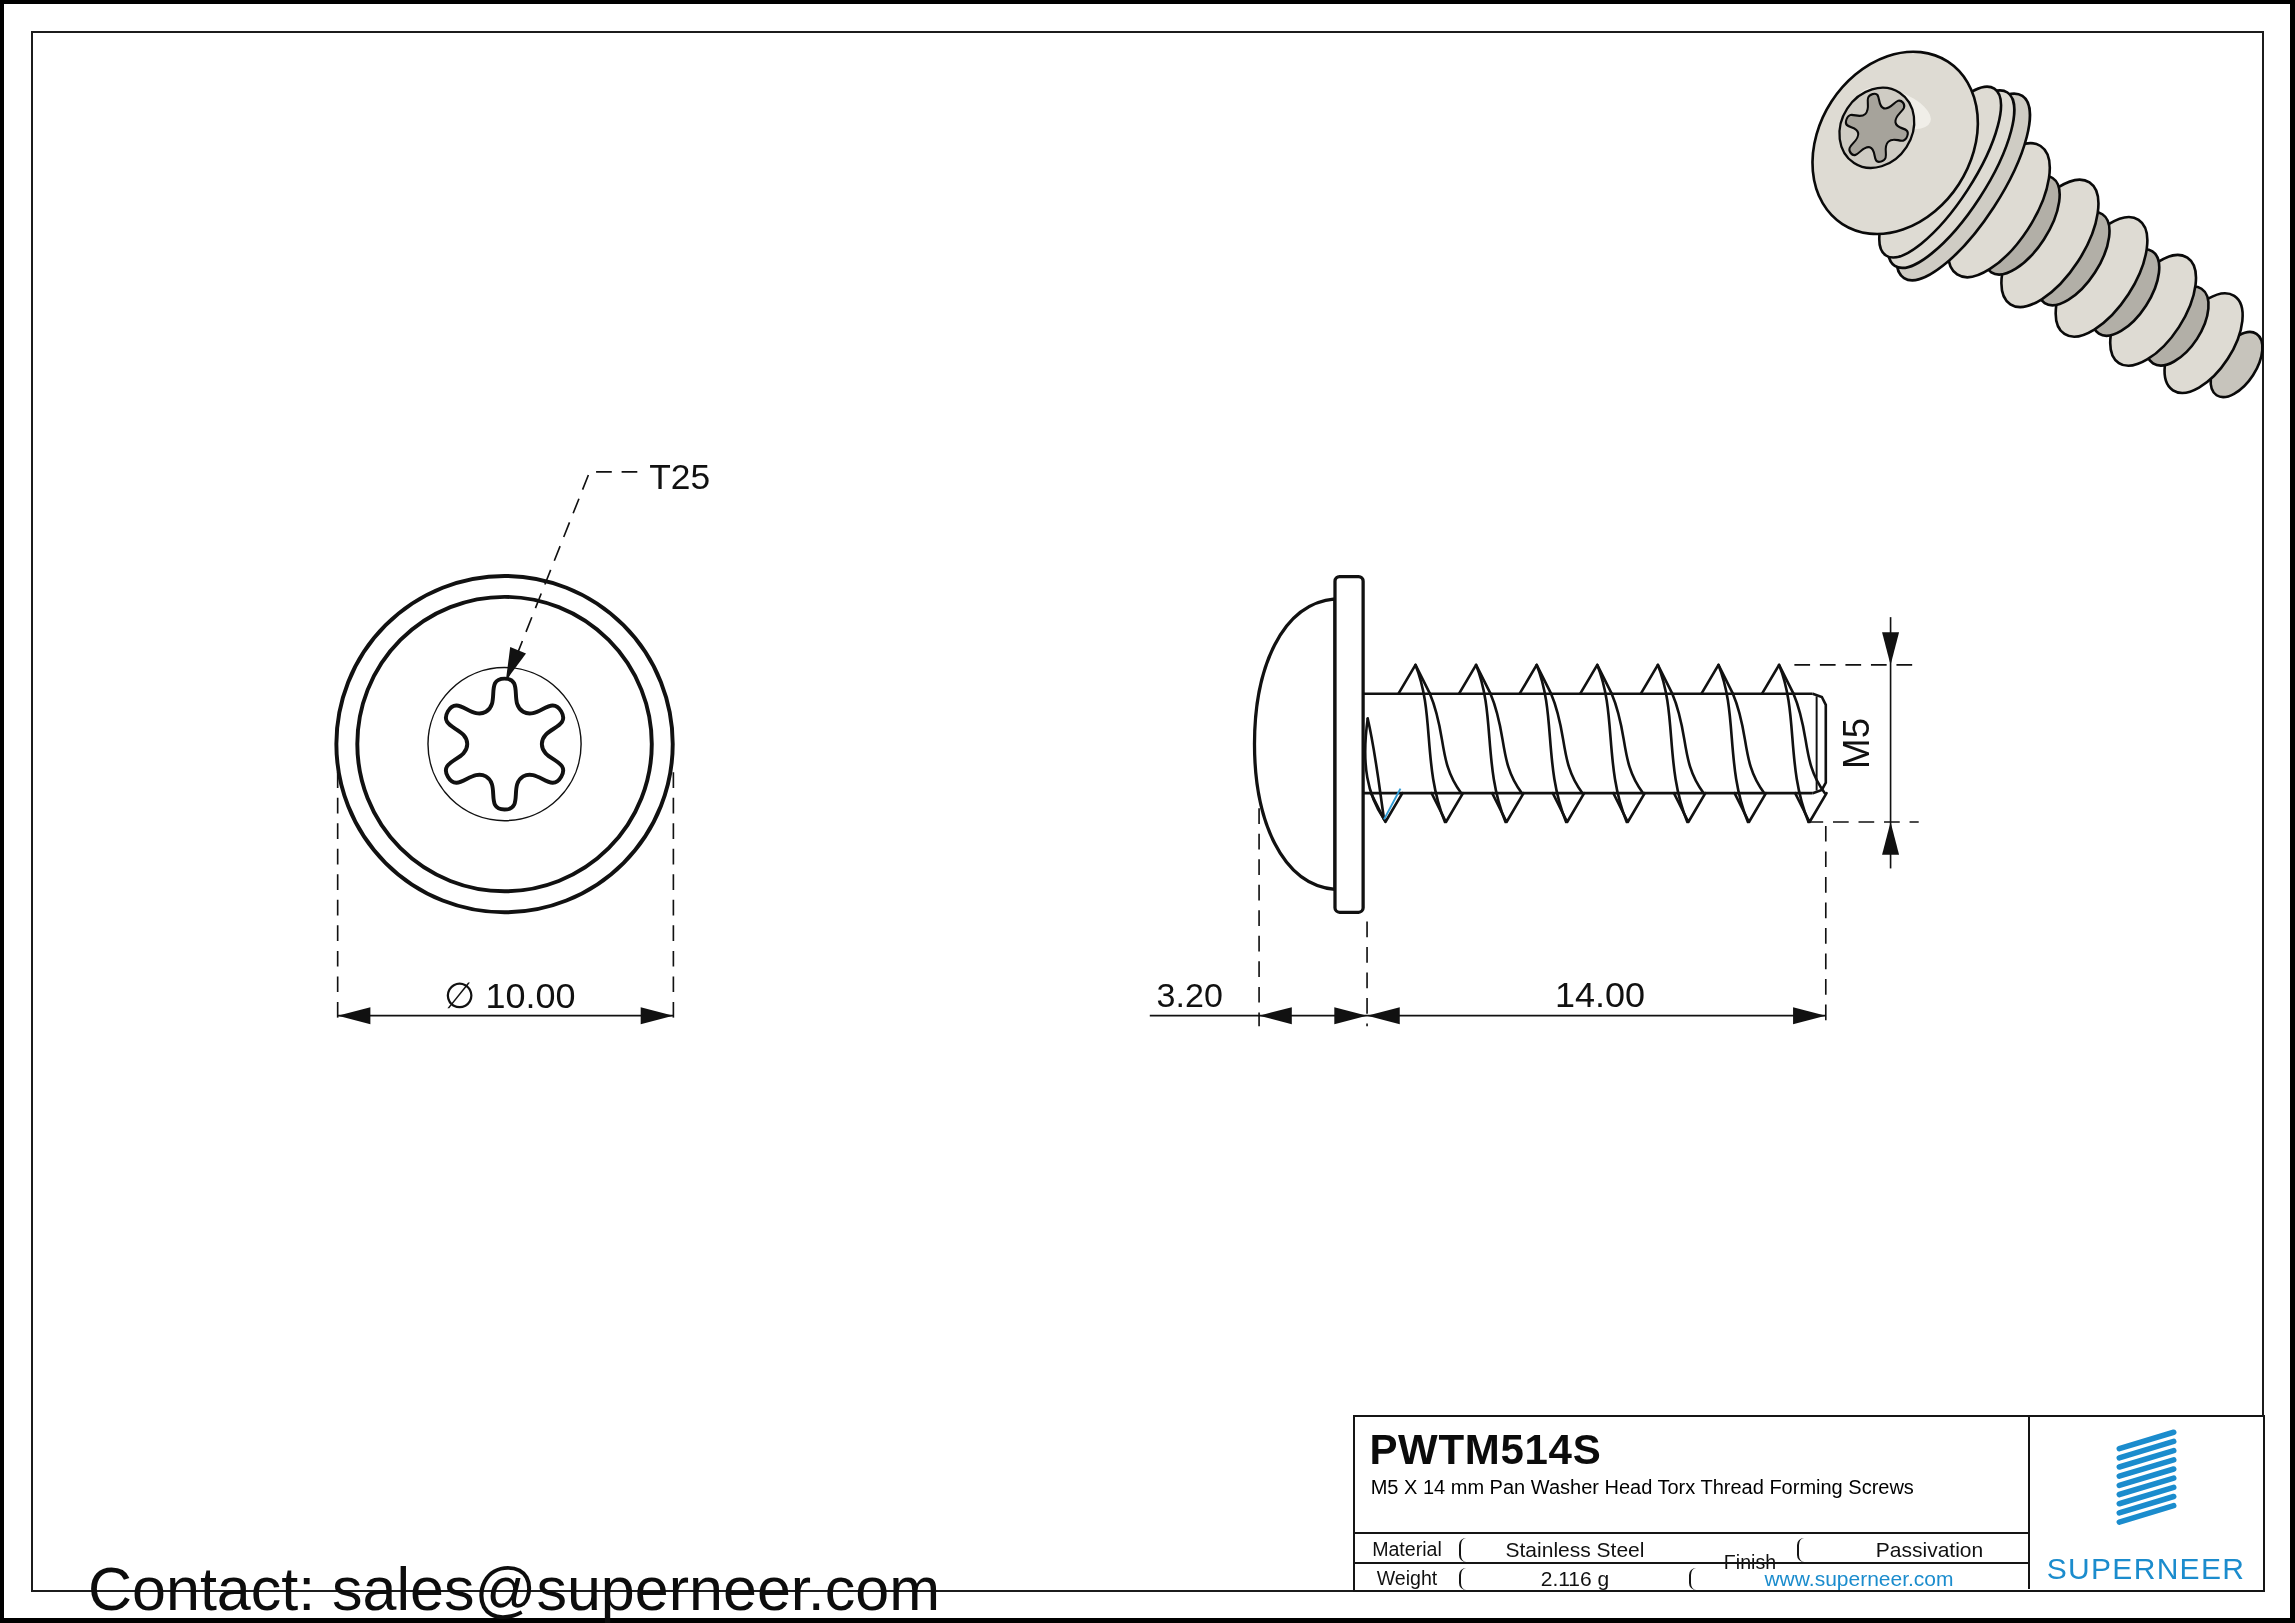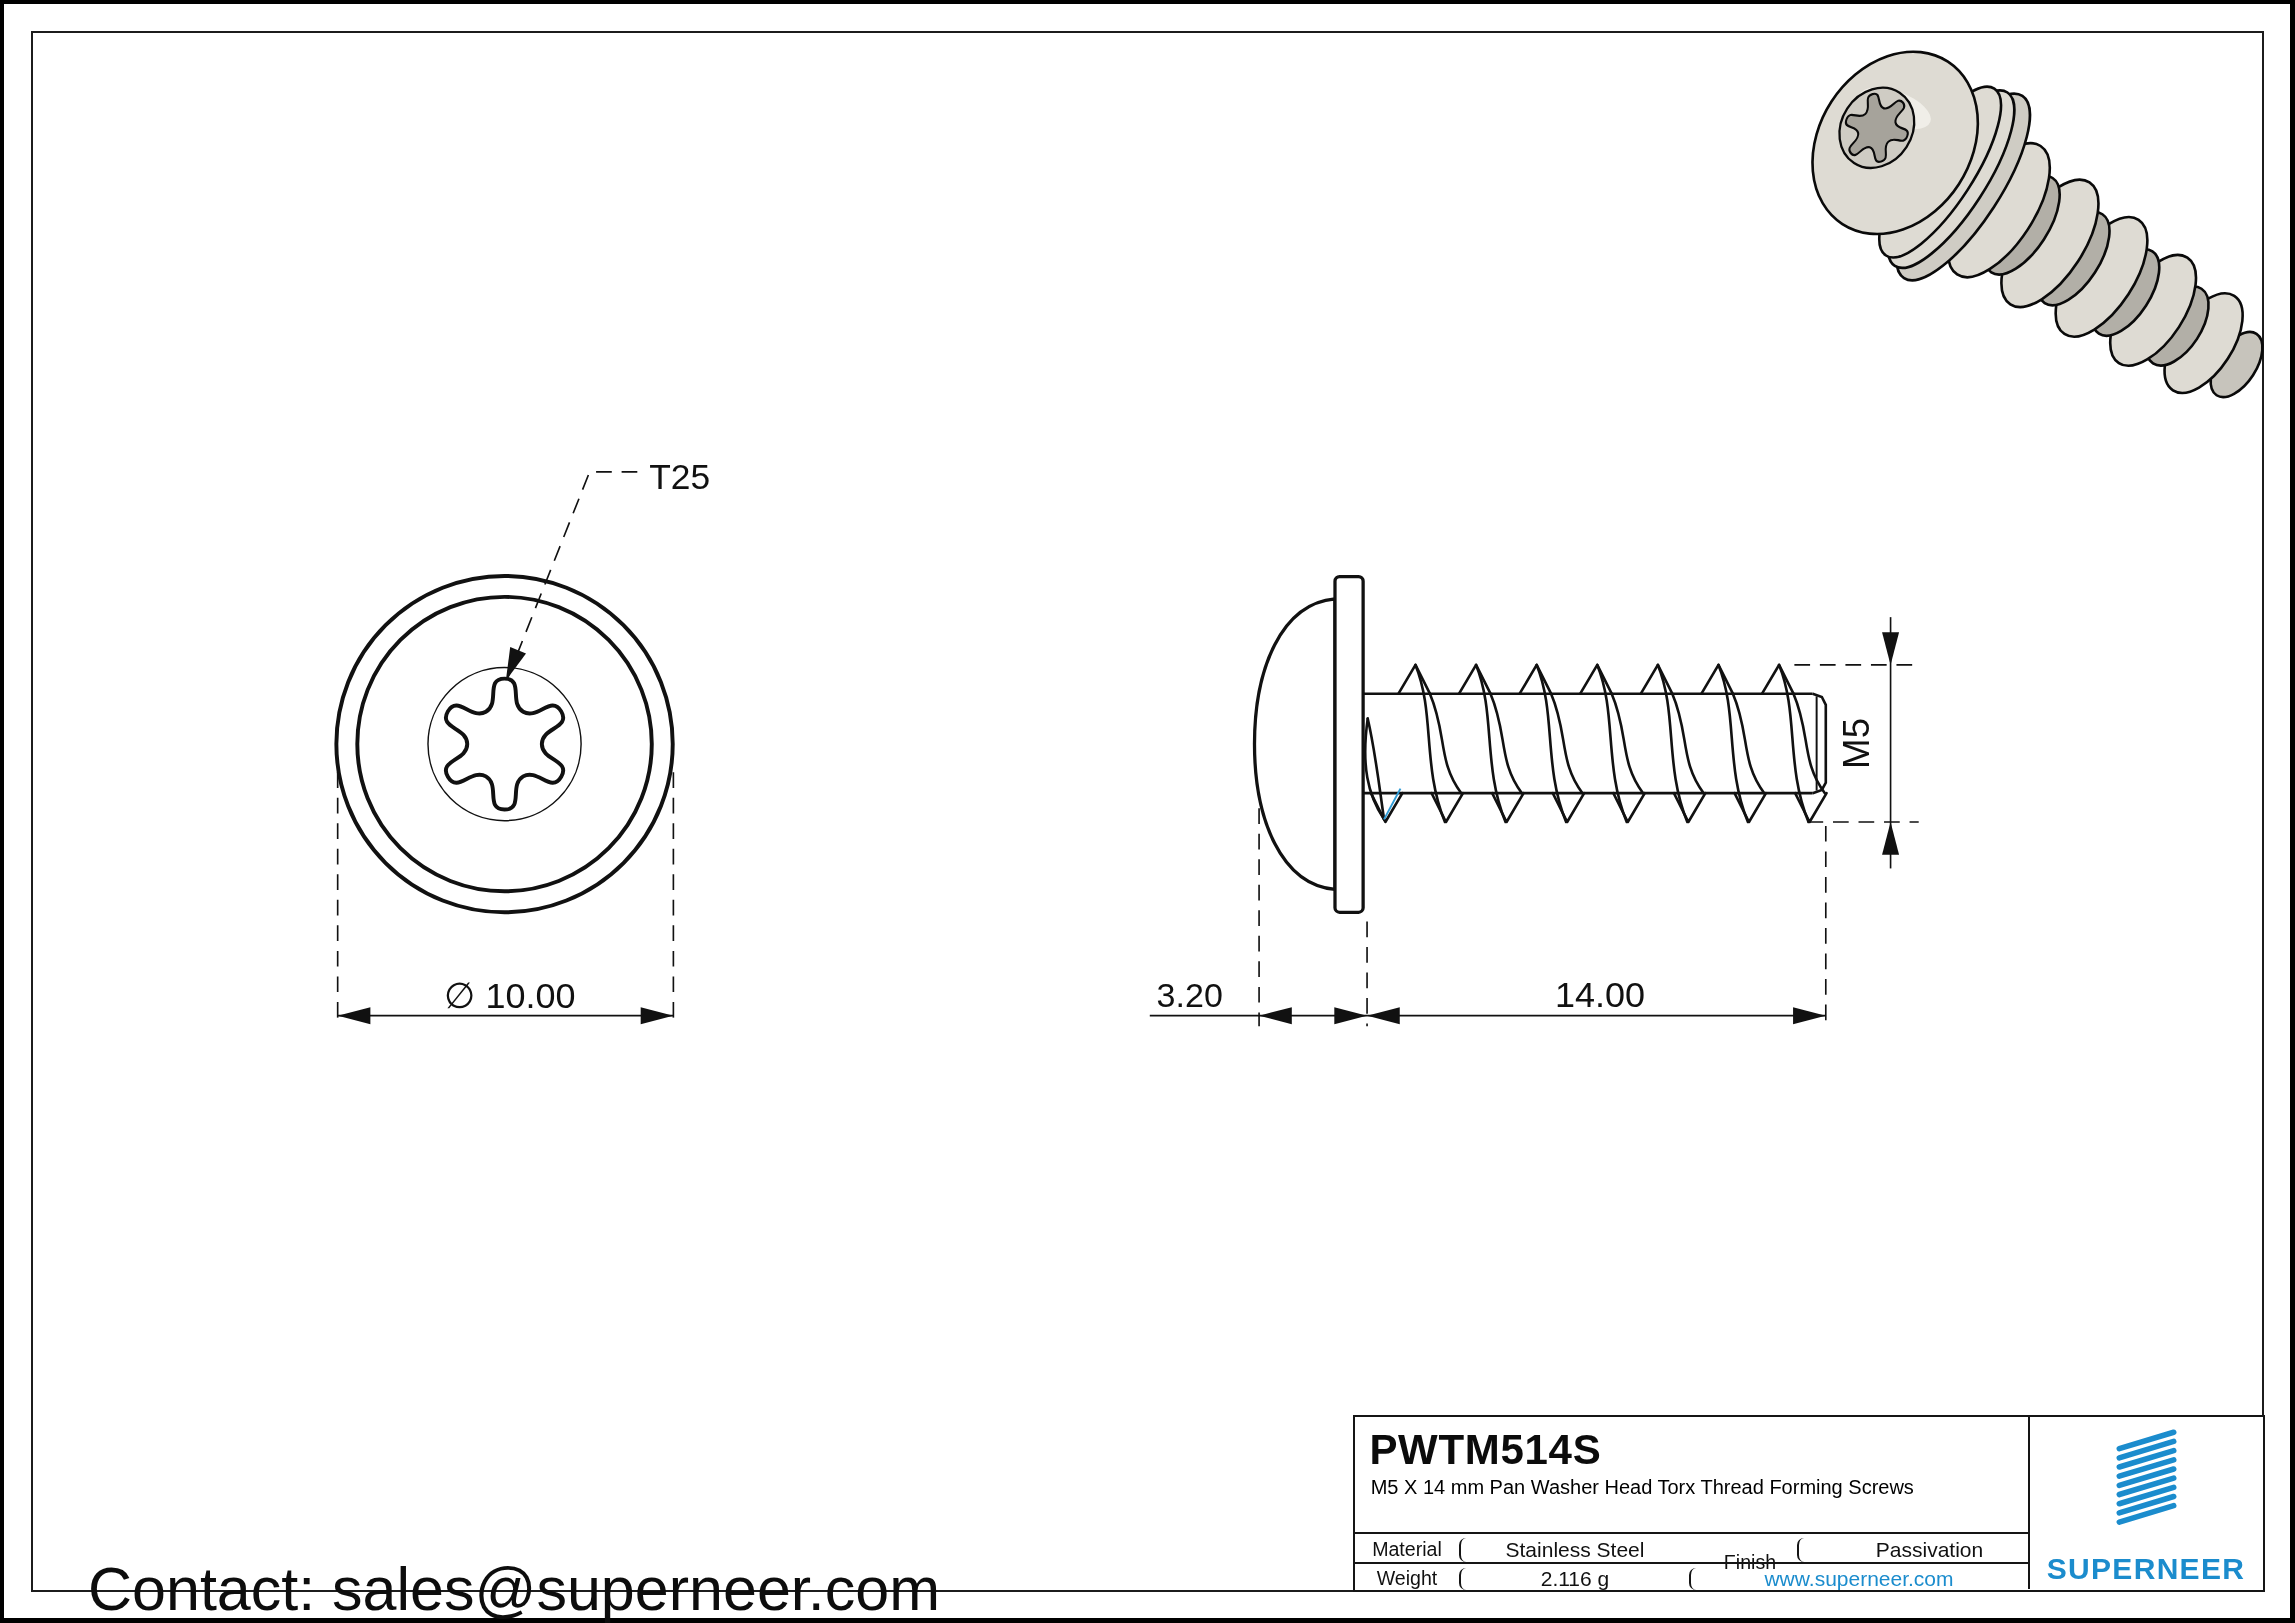--- a/index.html
+++ b/index.html
@@ -25,21 +25,21 @@
   .tb-desc{position:absolute;left:15.7px;top:59px;font-size:20px;color:#000000;}
   .tb-row{position:absolute;left:0;box-sizing:border-box;width:673px;}
   .tb-row1{top:115px;height:29.5px;border-top:2.6px solid #151515;}
   .tb-row2{top:145px;height:27.5px;border-top:2px solid #151515;}
   .tb-cell{position:absolute;top:4px;bottom:0;box-sizing:border-box;display:flex;
            align-items:center;justify-content:center;font-size:19.6px;color:#111;white-space:nowrap;border-radius:7px;}
   .bl3{border-left:2px solid #151515;}
   .logo-cell{position:absolute;left:673px;top:0;width:234px;height:172px;box-sizing:border-box;
              border-left:2.6px solid #151515;display:flex;flex-direction:column;align-items:center;
              justify-content:flex-start;padding-top:11.8px;background:#fff;}
-  .brand{margin-top:26px;font-size:30px;font-weight:bold;letter-spacing:1.3px;white-space:nowrap;}
+  .brand{margin-top:26px;font-size:30px;font-weight:normal;letter-spacing:1.3px;white-space:nowrap;}
 </style>
 </head>
 <body>
 
 <div class="page">
   <div class="edge top"></div>
   <div class="edge left"></div>
   <div class="edge right"></div>
   <div class="edge bottom"></div>
 

